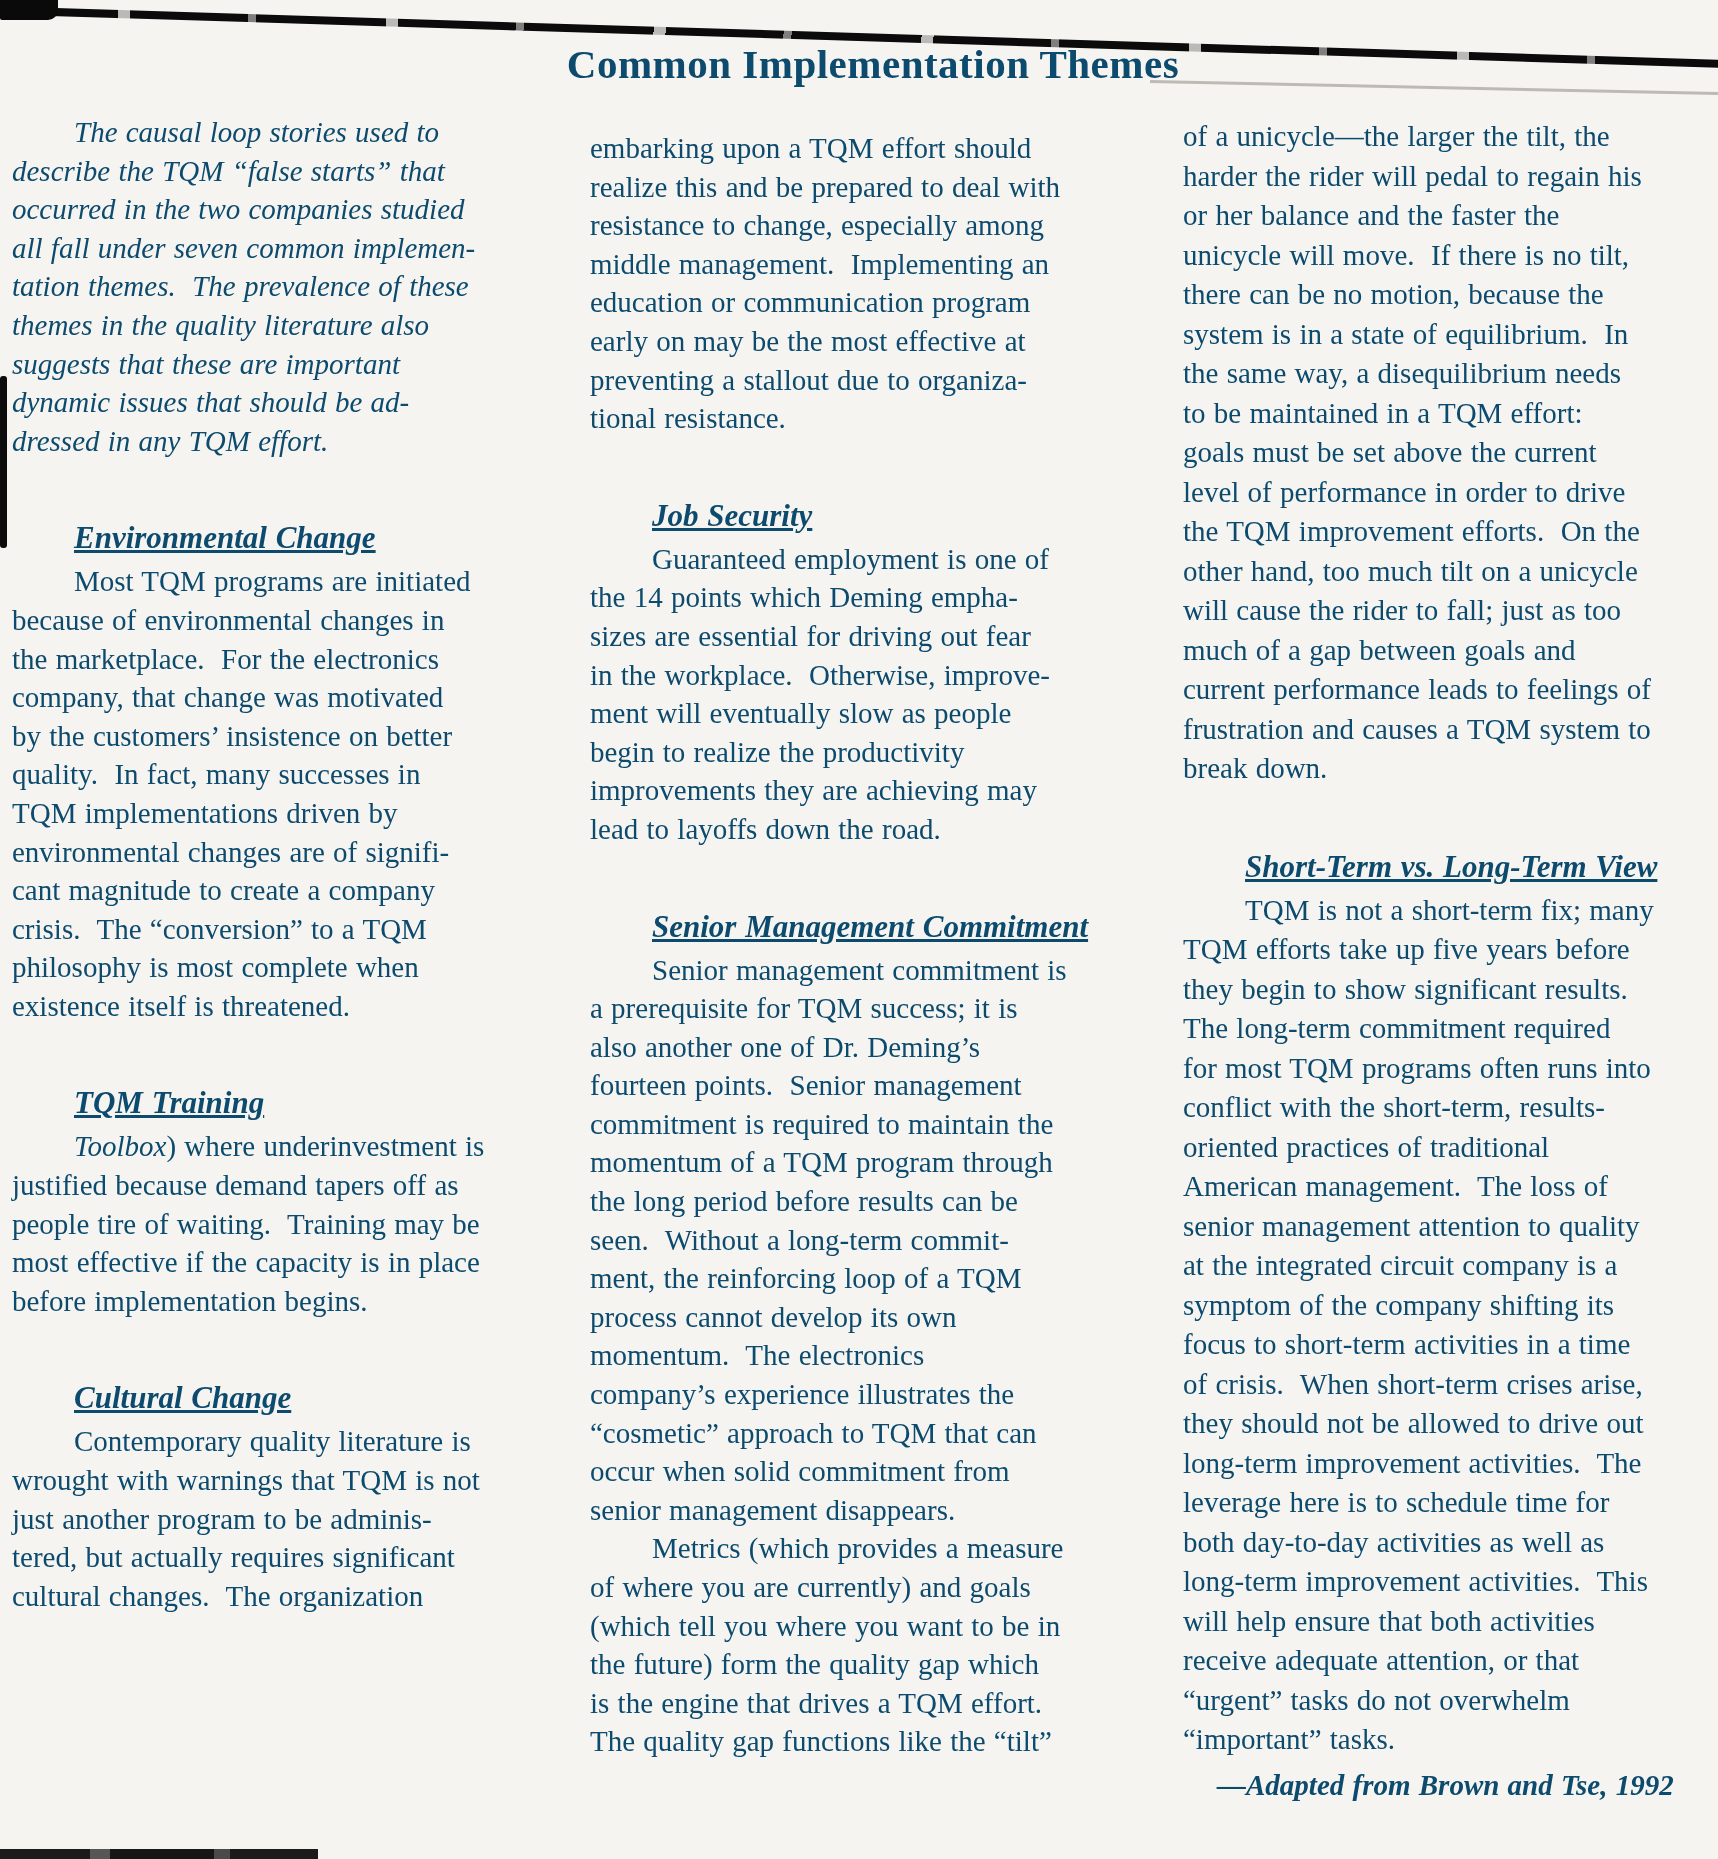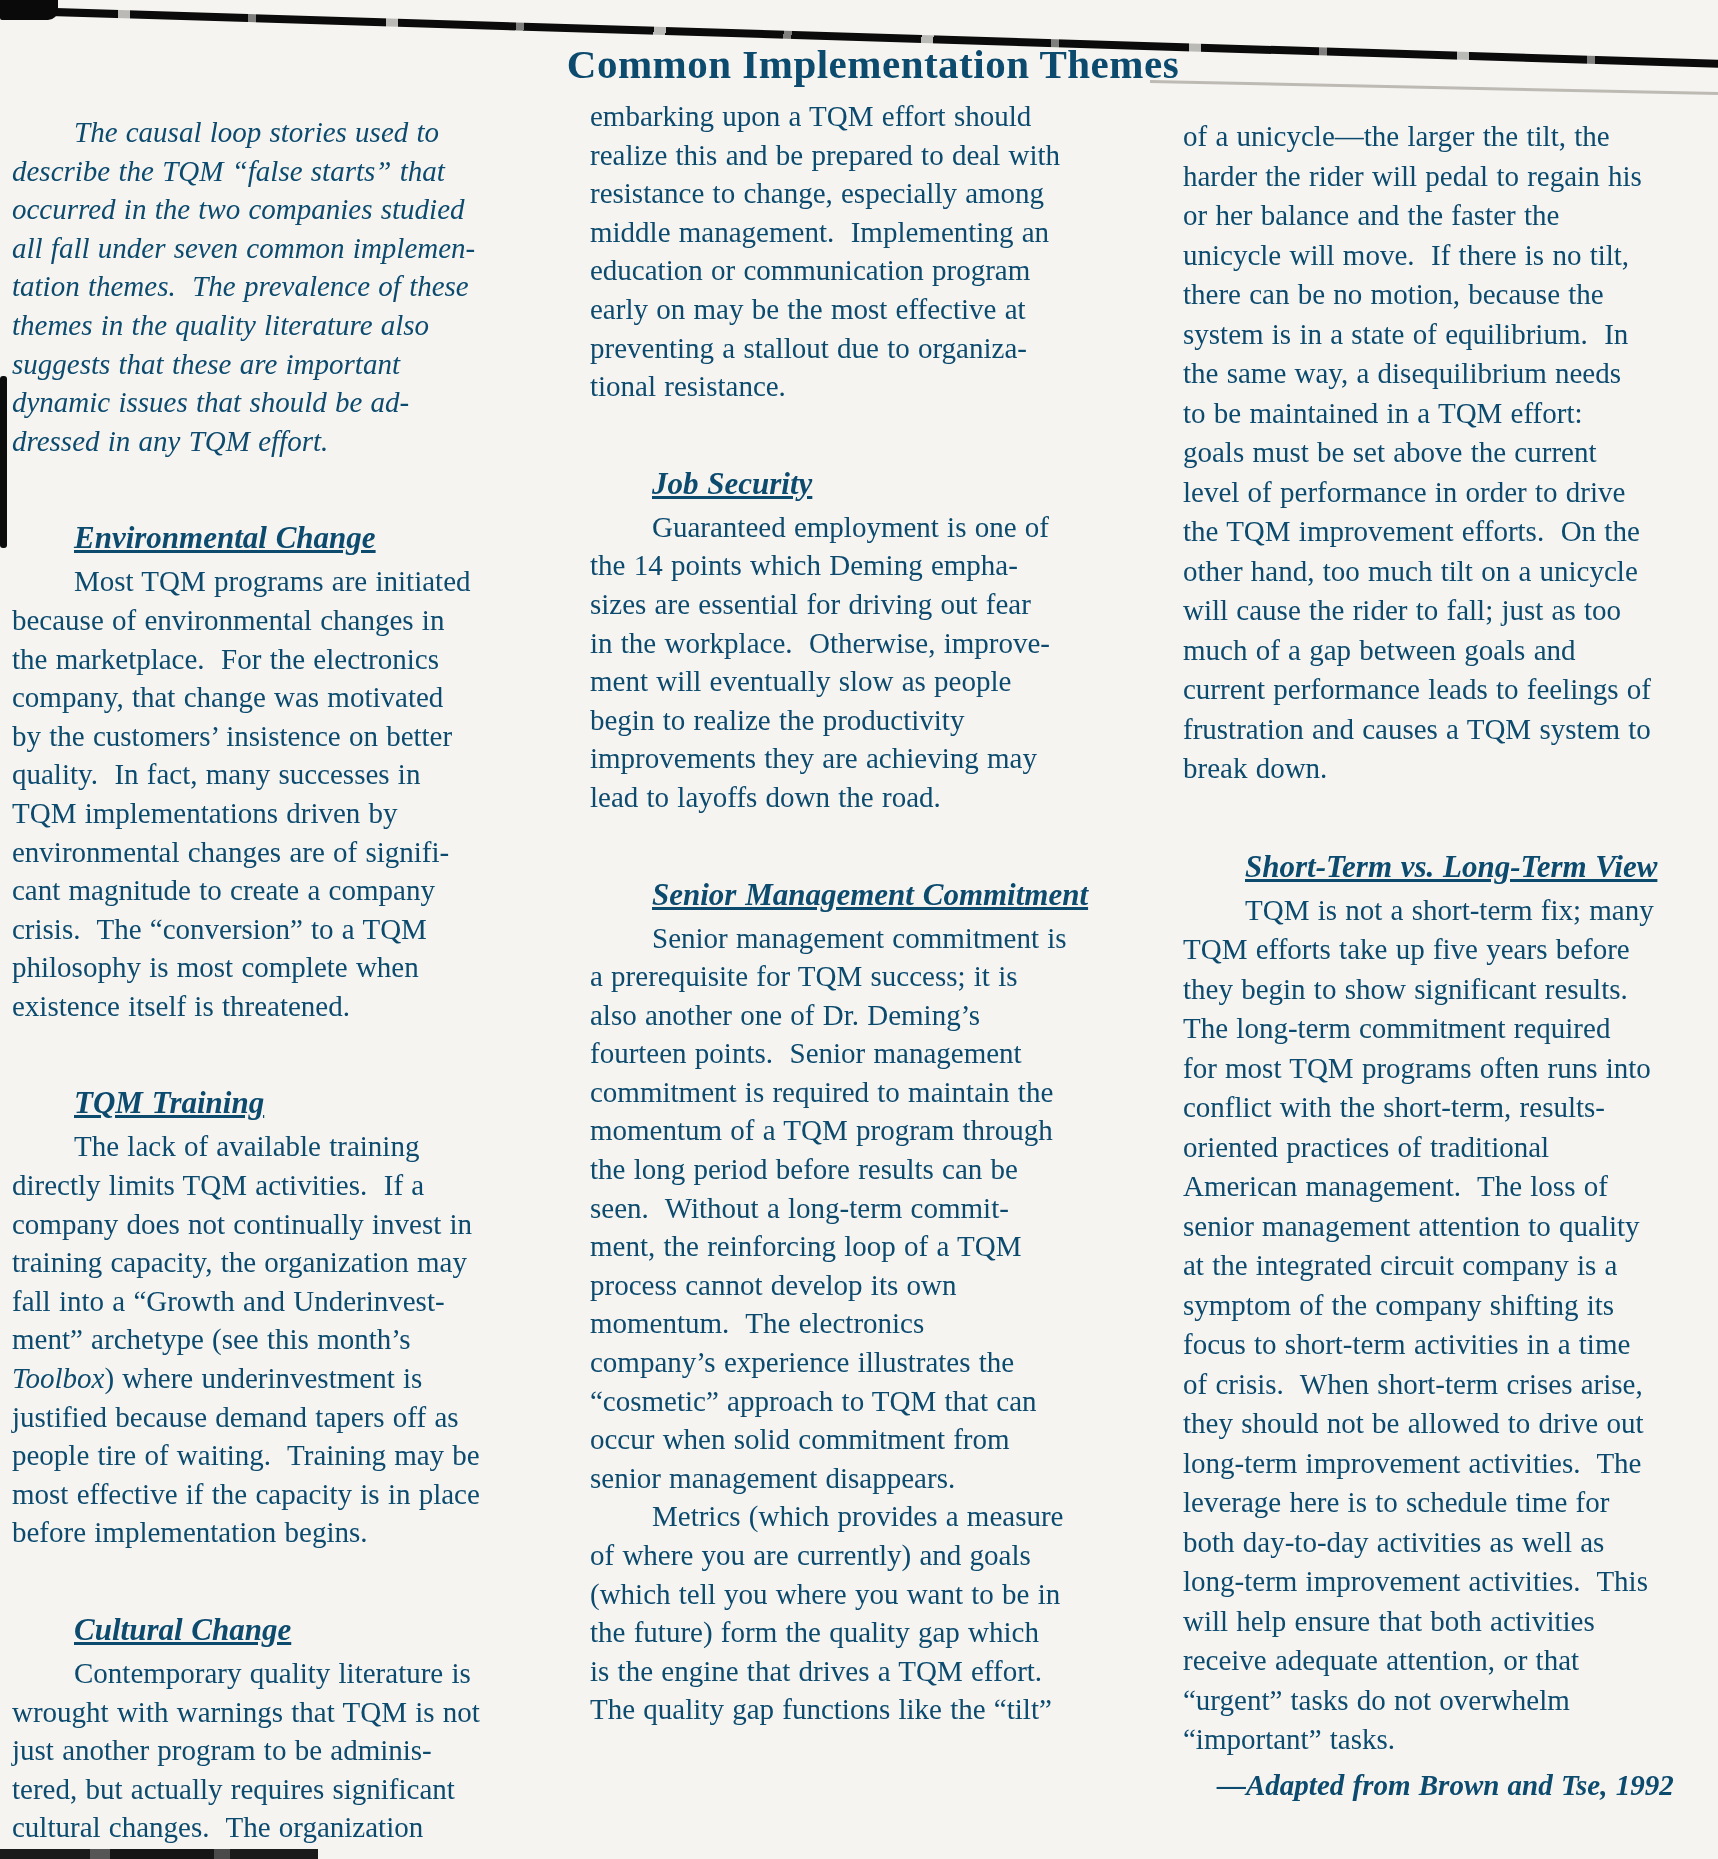--- a/index.html
+++ b/index.html
@@ -9,21 +9,21 @@
     color:#0c4a6e;
     font-family:"Liberation Serif","DejaVu Serif",serif;
   }
   .title{
     position:absolute;top:40px;left:0;width:100%;
     text-align:center;font-size:41px;font-weight:bold;letter-spacing:.5px;
     transform:translateX(14px);
   }
   .col{position:absolute;font-size:29px;word-spacing:1px;}
   .col-1{left:12px;top:113px;width:532px;line-height:38.6px;}
-  .col-2{left:590px;top:97px;width:552px;line-height:38.6px;}
+  .col-2{left:590px;top:129px;width:552px;line-height:38.6px;}
   .col-3{left:1183px;top:117px;width:520px;line-height:39.5px;}
   .para{margin:0;white-space:pre;}
   .para.indent{text-indent:62px;}
   .para.intro{font-style:italic;}
   .heading{
     font-weight:bold;font-style:italic;font-size:31px;line-height:40px;
     margin:58px 0 4px 62px;white-space:pre;text-decoration:underline;
   }
   .attribution{font-style:italic;margin:6px 0 0 34px;white-space:pre;font-weight:bold;}
   .ital{font-style:italic;}
@@ -84,27 +84,21 @@
 company, that change was motivated
 by the customers’ insistence on better
 quality.  In fact, many successes in
 TQM implementations driven by
 environmental changes are of signifi-
 cant magnitude to create a company
 crisis.  The “conversion” to a TQM
 philosophy is most complete when
 existence itself is threatened.</p>
     <div class="heading">TQM Training</div>
-    <p class="para indent"><span>The lack of available training
-directly limits TQM activities.  If a
-company does not continually invest in
-training capacity, the organization may
-fall into a “Growth and Underinvest-
-ment” archetype (see this month’s
-</span><i class="ital">Toolbox</i><span>) where underinvestment is
+    <p class="para indent"><i class="ital">Toolbox</i><span>) where underinvestment is
 justified because demand tapers off as
 people tire of waiting.  Training may be
 most effective if the capacity is in place
 before implementation begins.</span></p>
     <div class="heading">Cultural Change</div>
     <p class="para indent">Contemporary quality literature is
 wrought with warnings that TQM is not
 just another program to be adminis-
 tered, but actually requires significant
 cultural changes.  The organization</p>

